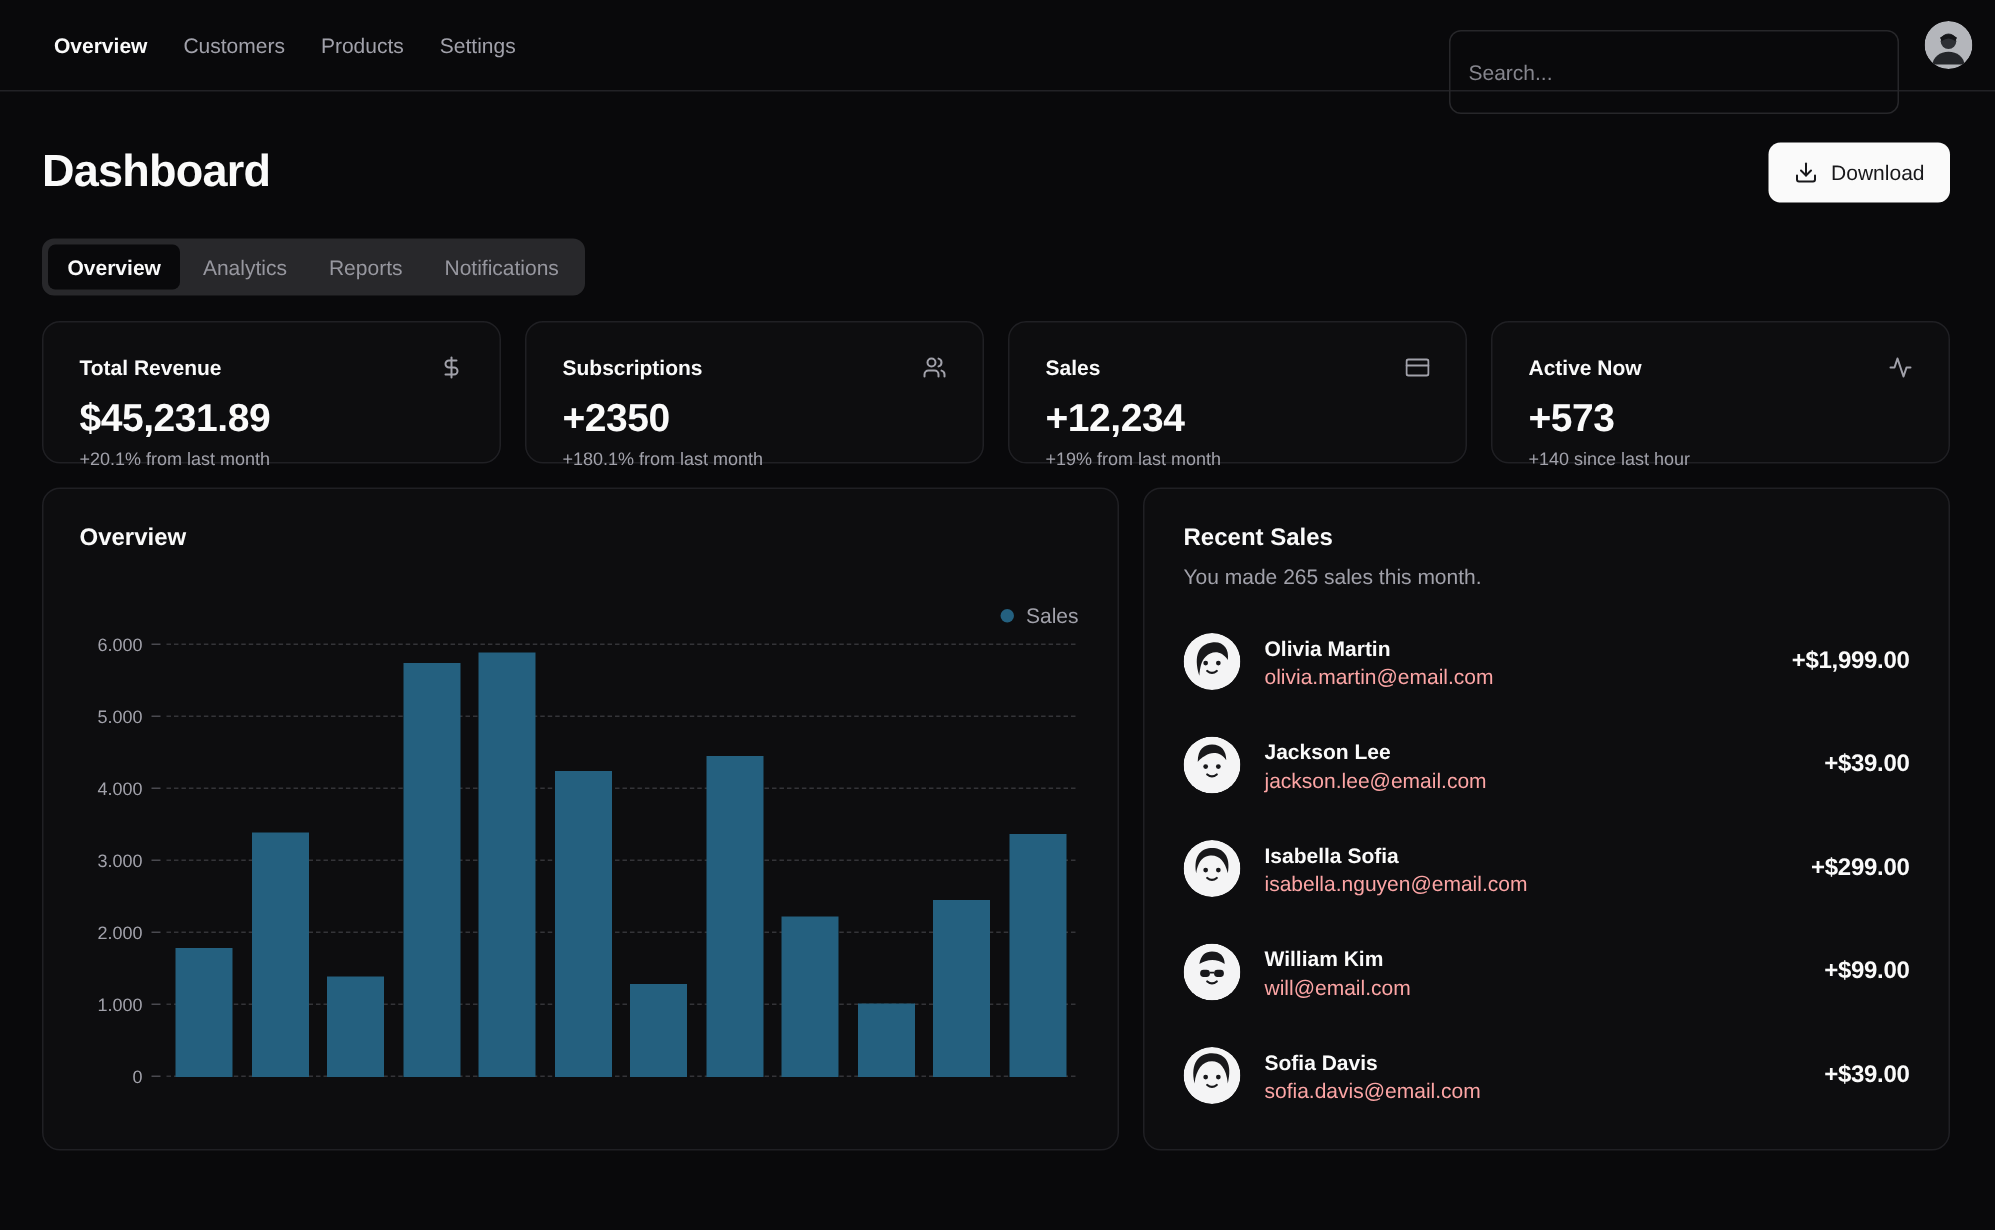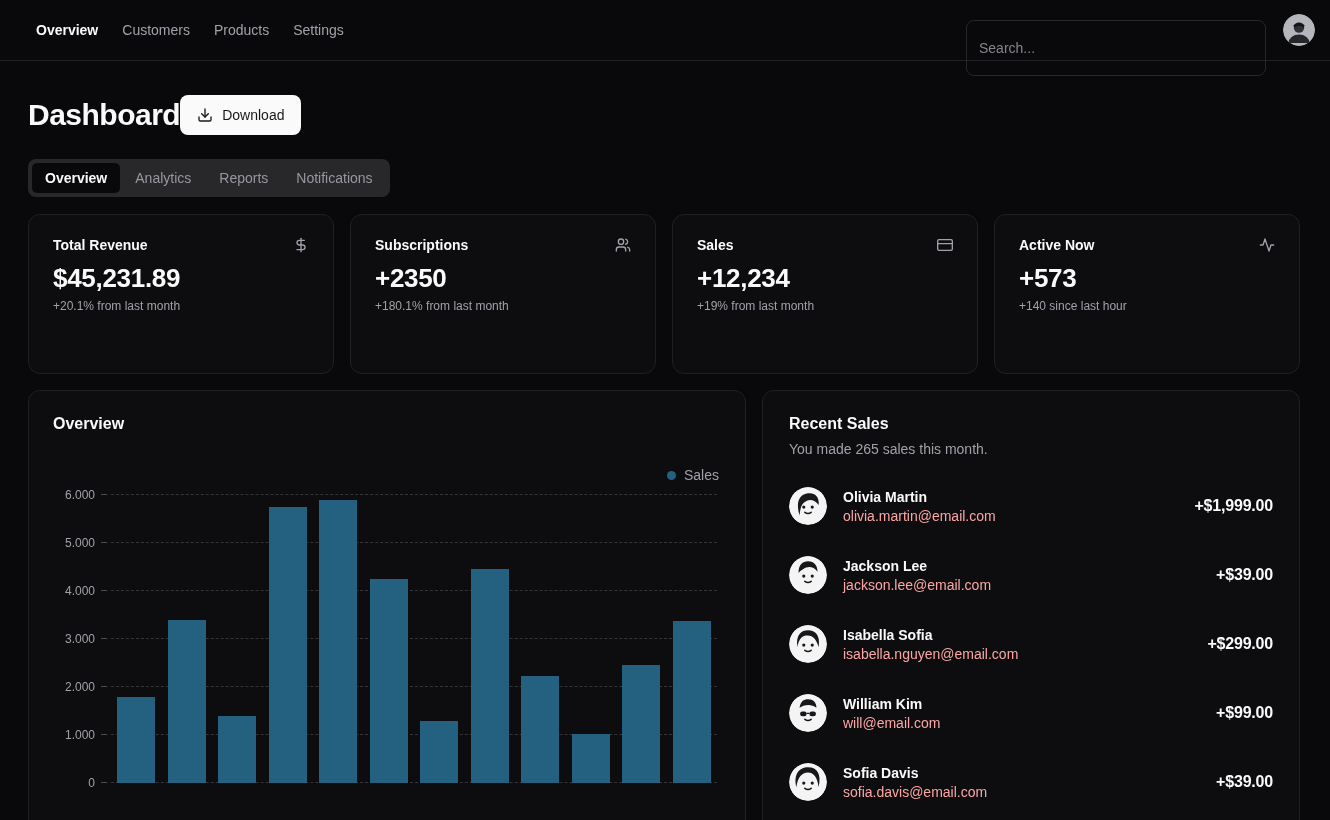--- a/index.html
+++ b/index.html
@@ -42,21 +42,21 @@
     margin-left: 17px;
     width: 32px; height: 32px;
     border-radius: 50%;
     overflow: hidden;
     flex: 0 0 auto;
     cursor: pointer;
   }
 
   
   .page { padding: 34px 30px 0 28px; }
-  .page-header { display: flex; align-items: center; }
+  .page-header { display: flex; align-items: center; justify-content: space-between; }
   .page-title { font-size: 30px; font-weight: 800; letter-spacing: -0.5px; }
   .download-btn {
     display: flex; align-items: center; gap: 9px;
     background: #fafafa; color: #18181b;
     border: none; border-radius: 8px;
     height: 40px; padding: 0 17px;
     font-size: 14px; font-weight: 500;
     font-family: "Liberation Sans", sans-serif;
     cursor: pointer;
   }
@@ -85,21 +85,21 @@
     background: #0d0d0f;
     border: 1px solid #202024;
     border-radius: 12px;
   }
   .stats-row {
     margin-top: 17px;
     display: grid;
     grid-template-columns: repeat(4, 1fr);
     gap: 16px;
   }
-  .stat-card { padding: 22px 24px; height: 160px; }
+  .stat-card { padding: 22px 24px; height: 95px; }
   .stat-head { display: flex; align-items: center; justify-content: space-between; }
   .stat-title { font-size: 14px; font-weight: 600; }
   .stat-icon { color: #a1a1aa; display: flex; }
   .stat-value { margin-top: 10px; font-size: 26px; font-weight: 800; letter-spacing: -0.3px; }
   .stat-change { margin-top: 5px; font-size: 12px; color: #a1a1aa; }
 
   
   .content-row {
     margin-top: 16px;
     display: grid;

